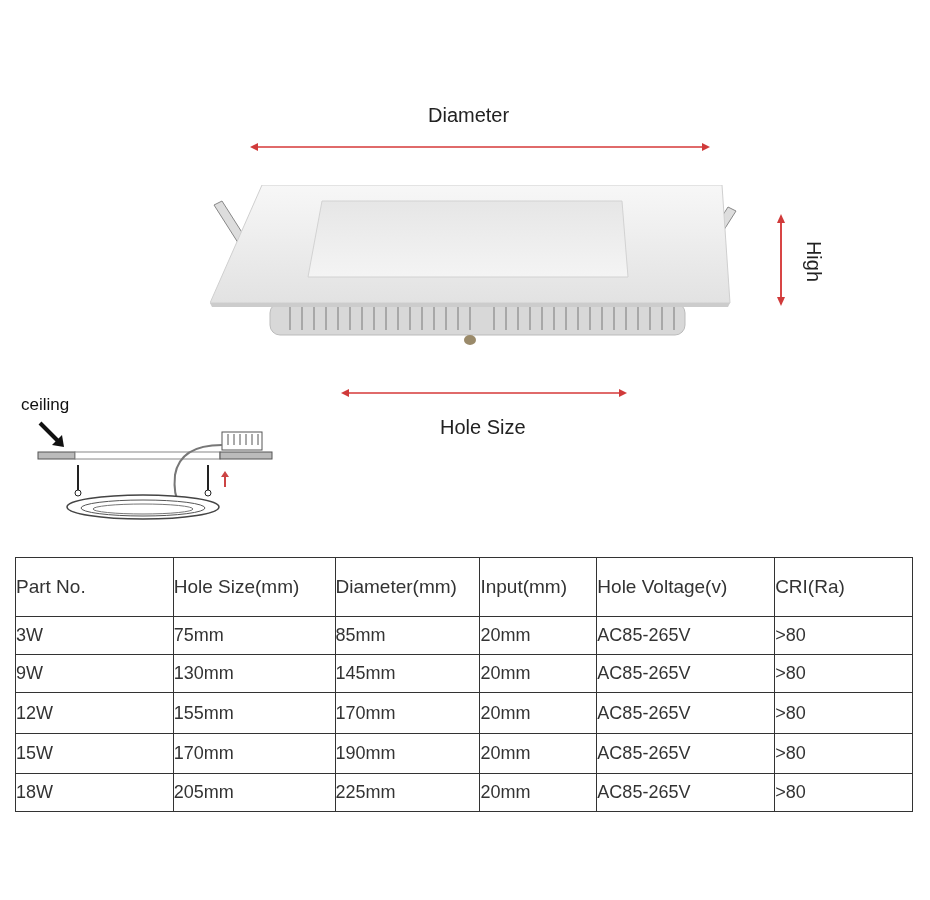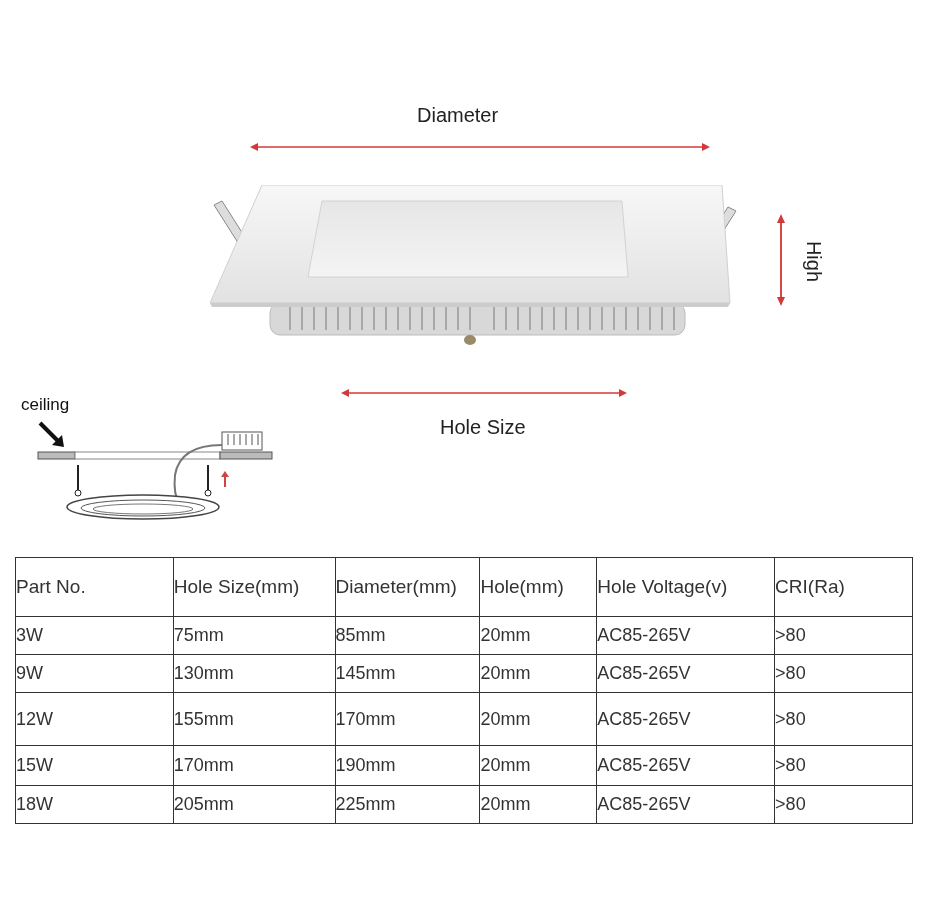--- a/index.html
+++ b/index.html
@@ -16,21 +16,21 @@
   .arrow-v::after{bottom:-2px;border-top:9px solid #d03a3a;}
   .vlabel{transform:rotate(90deg);transform-origin:center;}
   table.spec{position:absolute;left:15px;top:557px;width:898px;border-collapse:collapse;}
   table.spec td,table.spec th{border:1.5px solid #333;text-align:left;font-weight:normal;font-size:18px;color:#333;padding:0;}
   table.spec th{height:58px;font-size:19px;}
   table.spec td{height:37px;}
 </style>
 </head>
 <body>
 
-<div class="abs label" style="left:417px;top:104px;">Diameter</div>
+<div class="abs label" style="left:428px;top:104px;">Diameter</div>
 <div class="arrow-h" style="left:252px;top:146px;width:456px;"></div>
 
 <div class="abs" style="left:210px;top:185px;width:545px;height:175px;">
   <svg width="545" height="175" viewBox="0 0 545 175">
     <defs>
       <linearGradient id="face" x1="0" y1="0" x2="0" y2="1">
         <stop offset="0" stop-color="#f7f7f7"></stop>
         <stop offset="1" stop-color="#e2e2e2"></stop>
       </linearGradient>
       <linearGradient id="inner" x1="0" y1="0" x2="0" y2="1">
@@ -138,21 +138,21 @@
       <col style="width:145px">
       <col style="width:117px">
       <col style="width:178px">
       <col style="width:138px">
   </colgroup>
   <thead>
     <tr>
       <th>Part No.</th>
       <th>Hole Size(mm)</th>
       <th>Diameter(mm)</th>
-      <th>Hole(mm)</th>
+      <th>Input(mm)</th>
       <th>Hole Voltage(v)</th>
       <th>CRI(Ra)</th>
     </tr>
   </thead>
   <tbody>
     <tr>
       <td>3W</td>
       <td>75mm</td>
       <td>85mm</td>
       <td>20mm</td>
@@ -160,21 +160,21 @@
       <td>&gt;80</td>
     </tr>
     <tr>
       <td>9W</td>
       <td>130mm</td>
       <td>145mm</td>
       <td>20mm</td>
       <td>AC85-265V</td>
       <td>&gt;80</td>
     </tr>
-    <tr style="height:53px">
+    <tr style="height:41px">
       <td>12W</td>
       <td>155mm</td>
       <td>170mm</td>
       <td>20mm</td>
       <td>AC85-265V</td>
       <td>&gt;80</td>
     </tr>
     <tr style="height:40px">
       <td>15W</td>
       <td>170mm</td>

